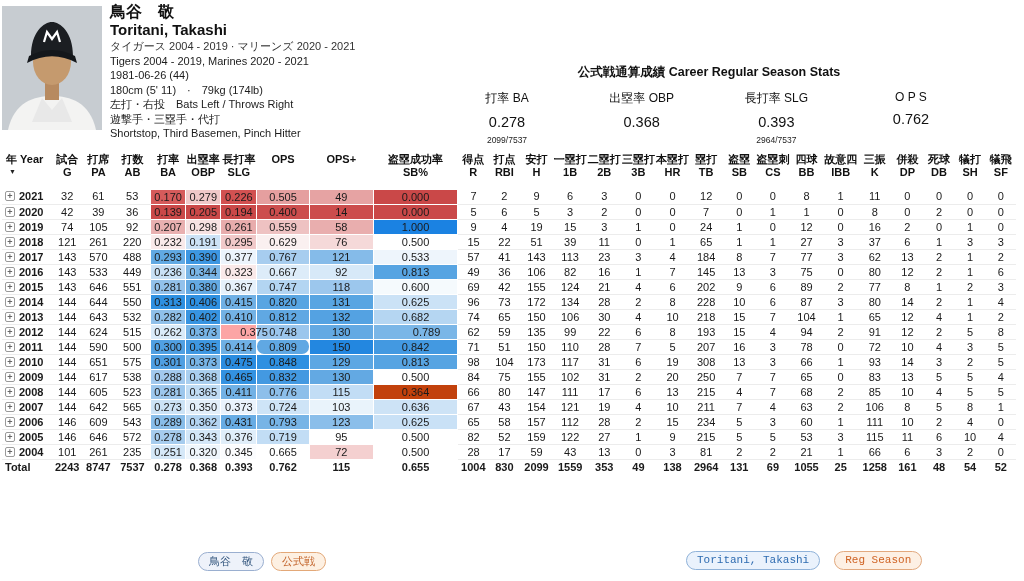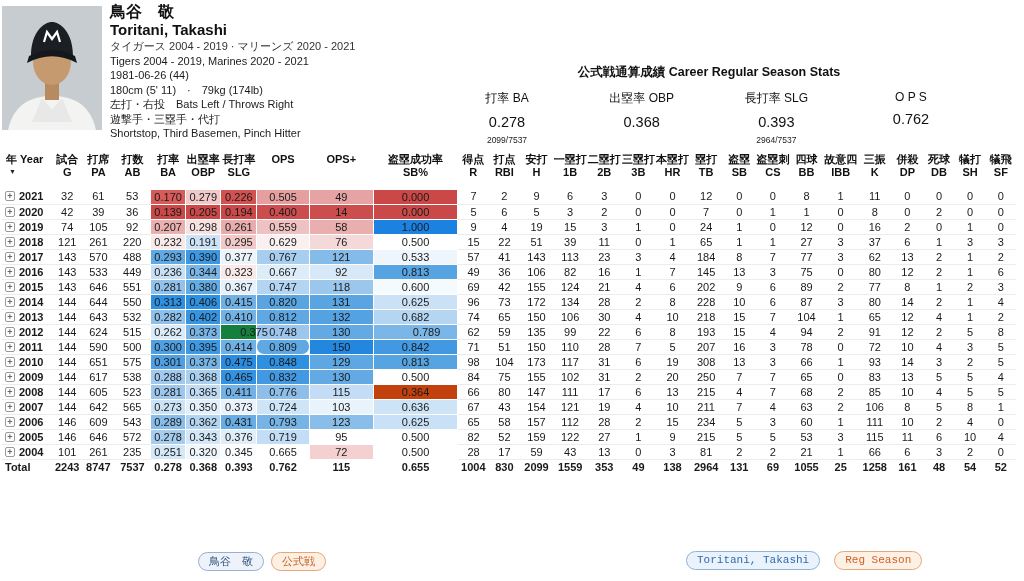--- a/index.html
+++ b/index.html
@@ -508,21 +508,21 @@
           <td>1</td>
           <td>2</td>
         </tr>
         <tr>
           <td class="year"><span class="expand">+</span>2012</td>
           <td>144</td>
           <td>624</td>
           <td>515</td>
           <td class="heat" style="background: rgb(218, 235, 249);">0.262</td>
           <td class="heat" style="background: rgb(119, 180, 230);">0.373</td>
-          <td class="heat" style="background: #15803d; padding-left: 19px;">0.375</td>
+          <td class="heat" style="background: #fca5a5; padding-left: 19px;">0.375</td>
           <td class="heat" style="background: rgb(155, 198, 237);">0.748</td>
           <td class="heat" style="background: rgb(99, 169, 227);">130</td>
           <td class="heat" style="background: rgb(122, 182, 231); padding-left: 22px;">0.789</td>
           <td>62</td>
           <td>59</td>
           <td>135</td>
           <td>99</td>
           <td>22</td>
           <td>6</td>
           <td>8</td>

